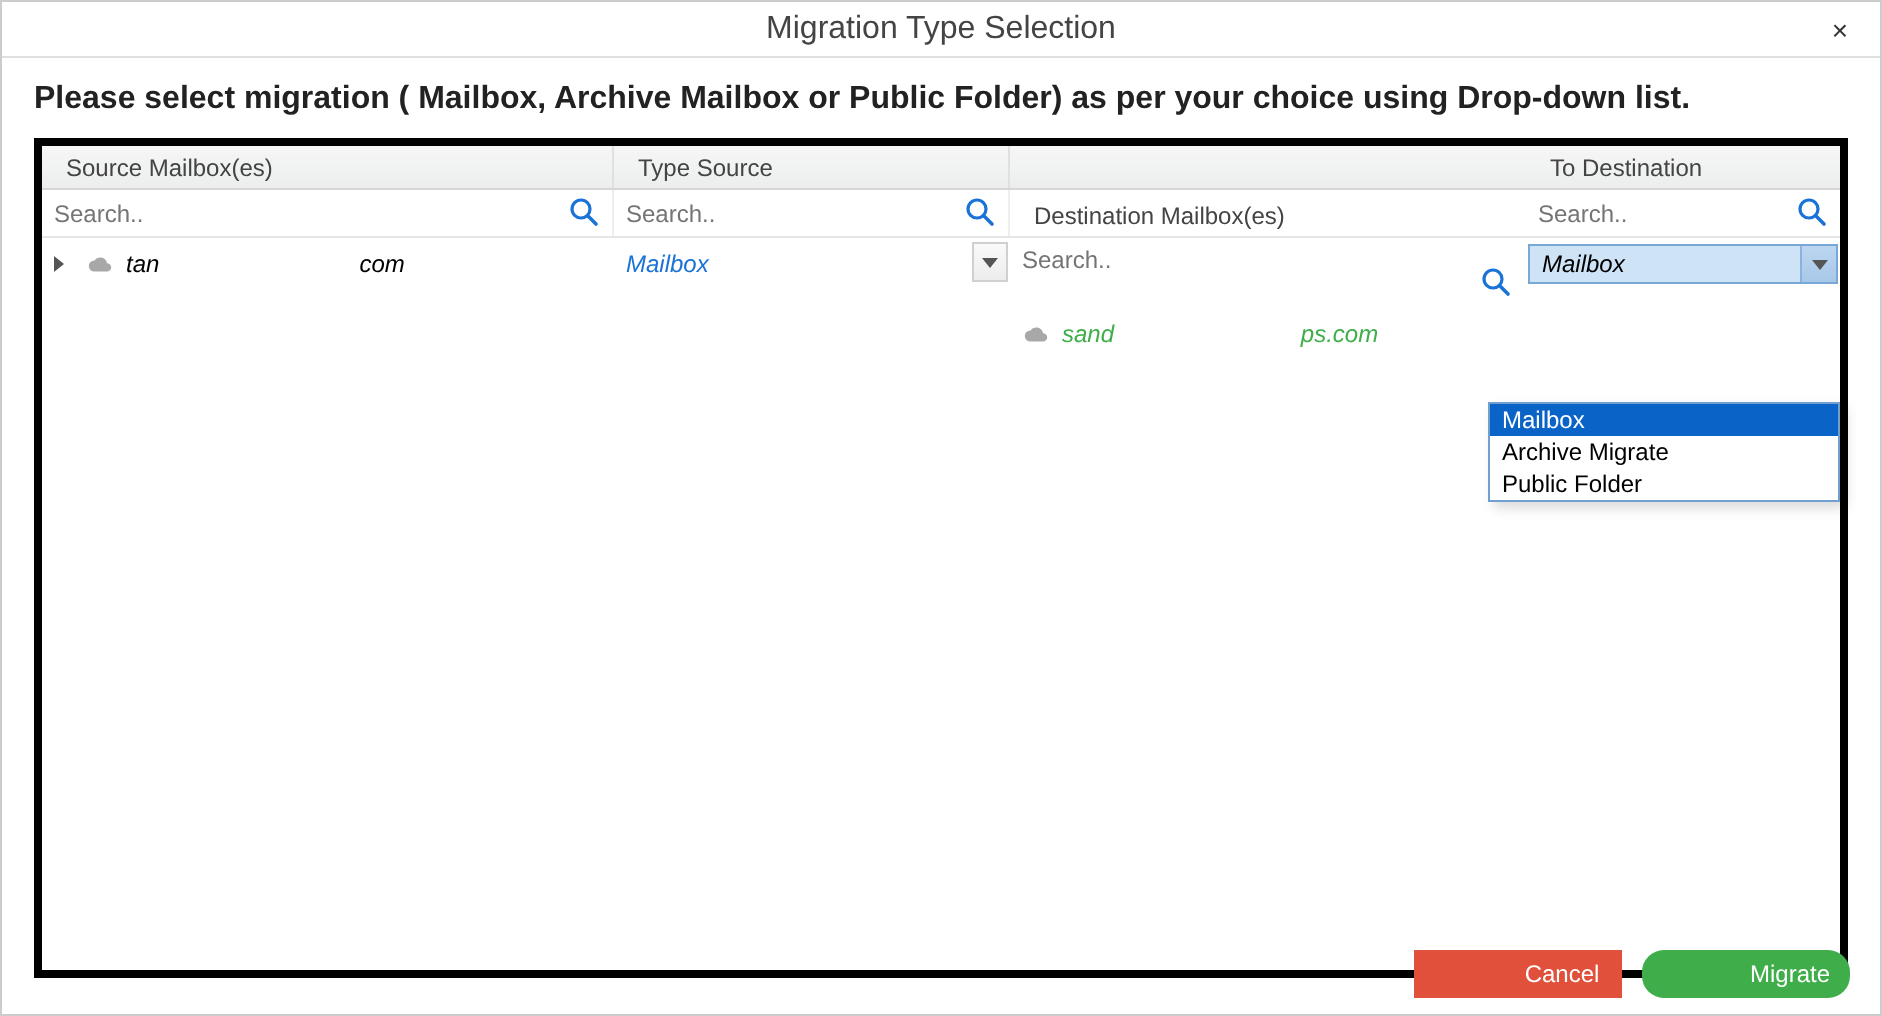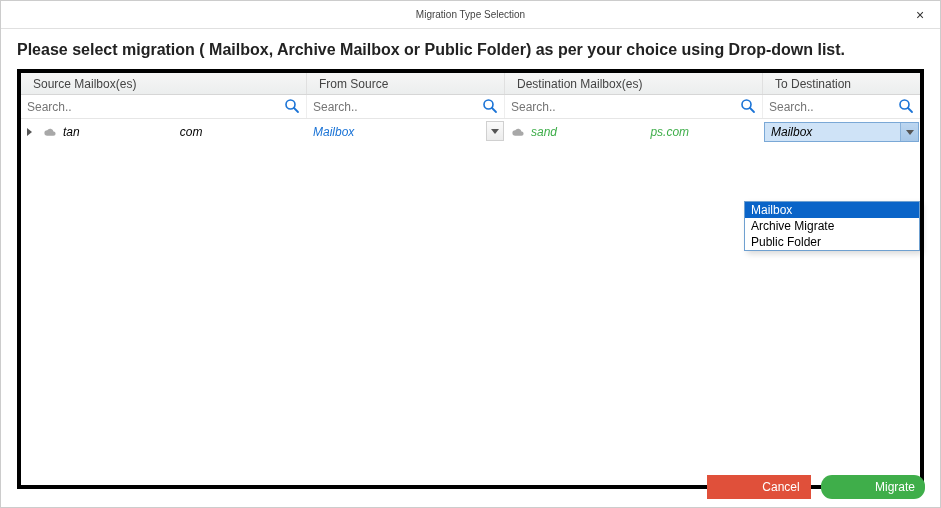--- a/index.html
+++ b/index.html
@@ -16,21 +16,21 @@
       height: 28px;
       background: #fff;
       border-bottom: 1px solid #e0e0e0;
       display: flex;
       align-items: center;
       justify-content: center;
       position: relative;
     }
     .title-text {
       color: #444;
-      font-size: 10px;
+      font-size: 16px;
     }
     .close-btn {
       position: absolute;
       right: 0;
       top: 0;
       width: 40px;
       height: 28px;
       display: flex;
       align-items: center;
       justify-content: center;
@@ -60,21 +60,21 @@
       display: flex;
       align-items: center;
       padding: 0 12px;
       color: #444;
       font-size: 12px;
       border-right: 1px solid #e0e0e0;
     }
     .col:last-child { border-right: none; }
     .w1 { width: 286px; }
     .w2 { width: 198px; }
-    .w3 { width: 258px; }
+    .w3 { width: 258px; margin-top: 35px; }
     .w4 { width: 164px; flex: 1; }
     .search-row { display: flex; height: 24px; border-bottom: 1px solid #e6e6e6; }
     .search-cell {
       display: flex;
       align-items: center;
       padding: 0 6px;
       border-right: 1px solid #eee;
       position: relative;
     }
     .search-cell:last-child { border-right: none; }
@@ -198,21 +198,21 @@
     <span class="close-x">×</span>
   </div>
 </div>
 
 <div class="instruction">Please select migration ( Mailbox, Archive Mailbox or Public Folder) as per your choice using Drop-down list.</div>
 
 <div class="grid-wrap">
 
   <div class="grid-header">
     <div class="col w1">Source Mailbox(es)</div>
-    <div class="col w2">From Source</div>
+    <div class="col w2">Type Source</div>
     <div class="col w3">Destination Mailbox(es)</div>
     <div class="col w4">To Destination</div>
   </div>
 
   <div class="search-row">
     <div class="search-cell w1">
       <input class="search-input" placeholder="Search.." style="">
       <span class="search-icon">
         <svg viewBox="0 0 16 16" width="16" height="16">
             <circle cx="6.5" cy="6.5" r="4.5" fill="none" stroke="#1a73d6" stroke-width="1.6"></circle>

